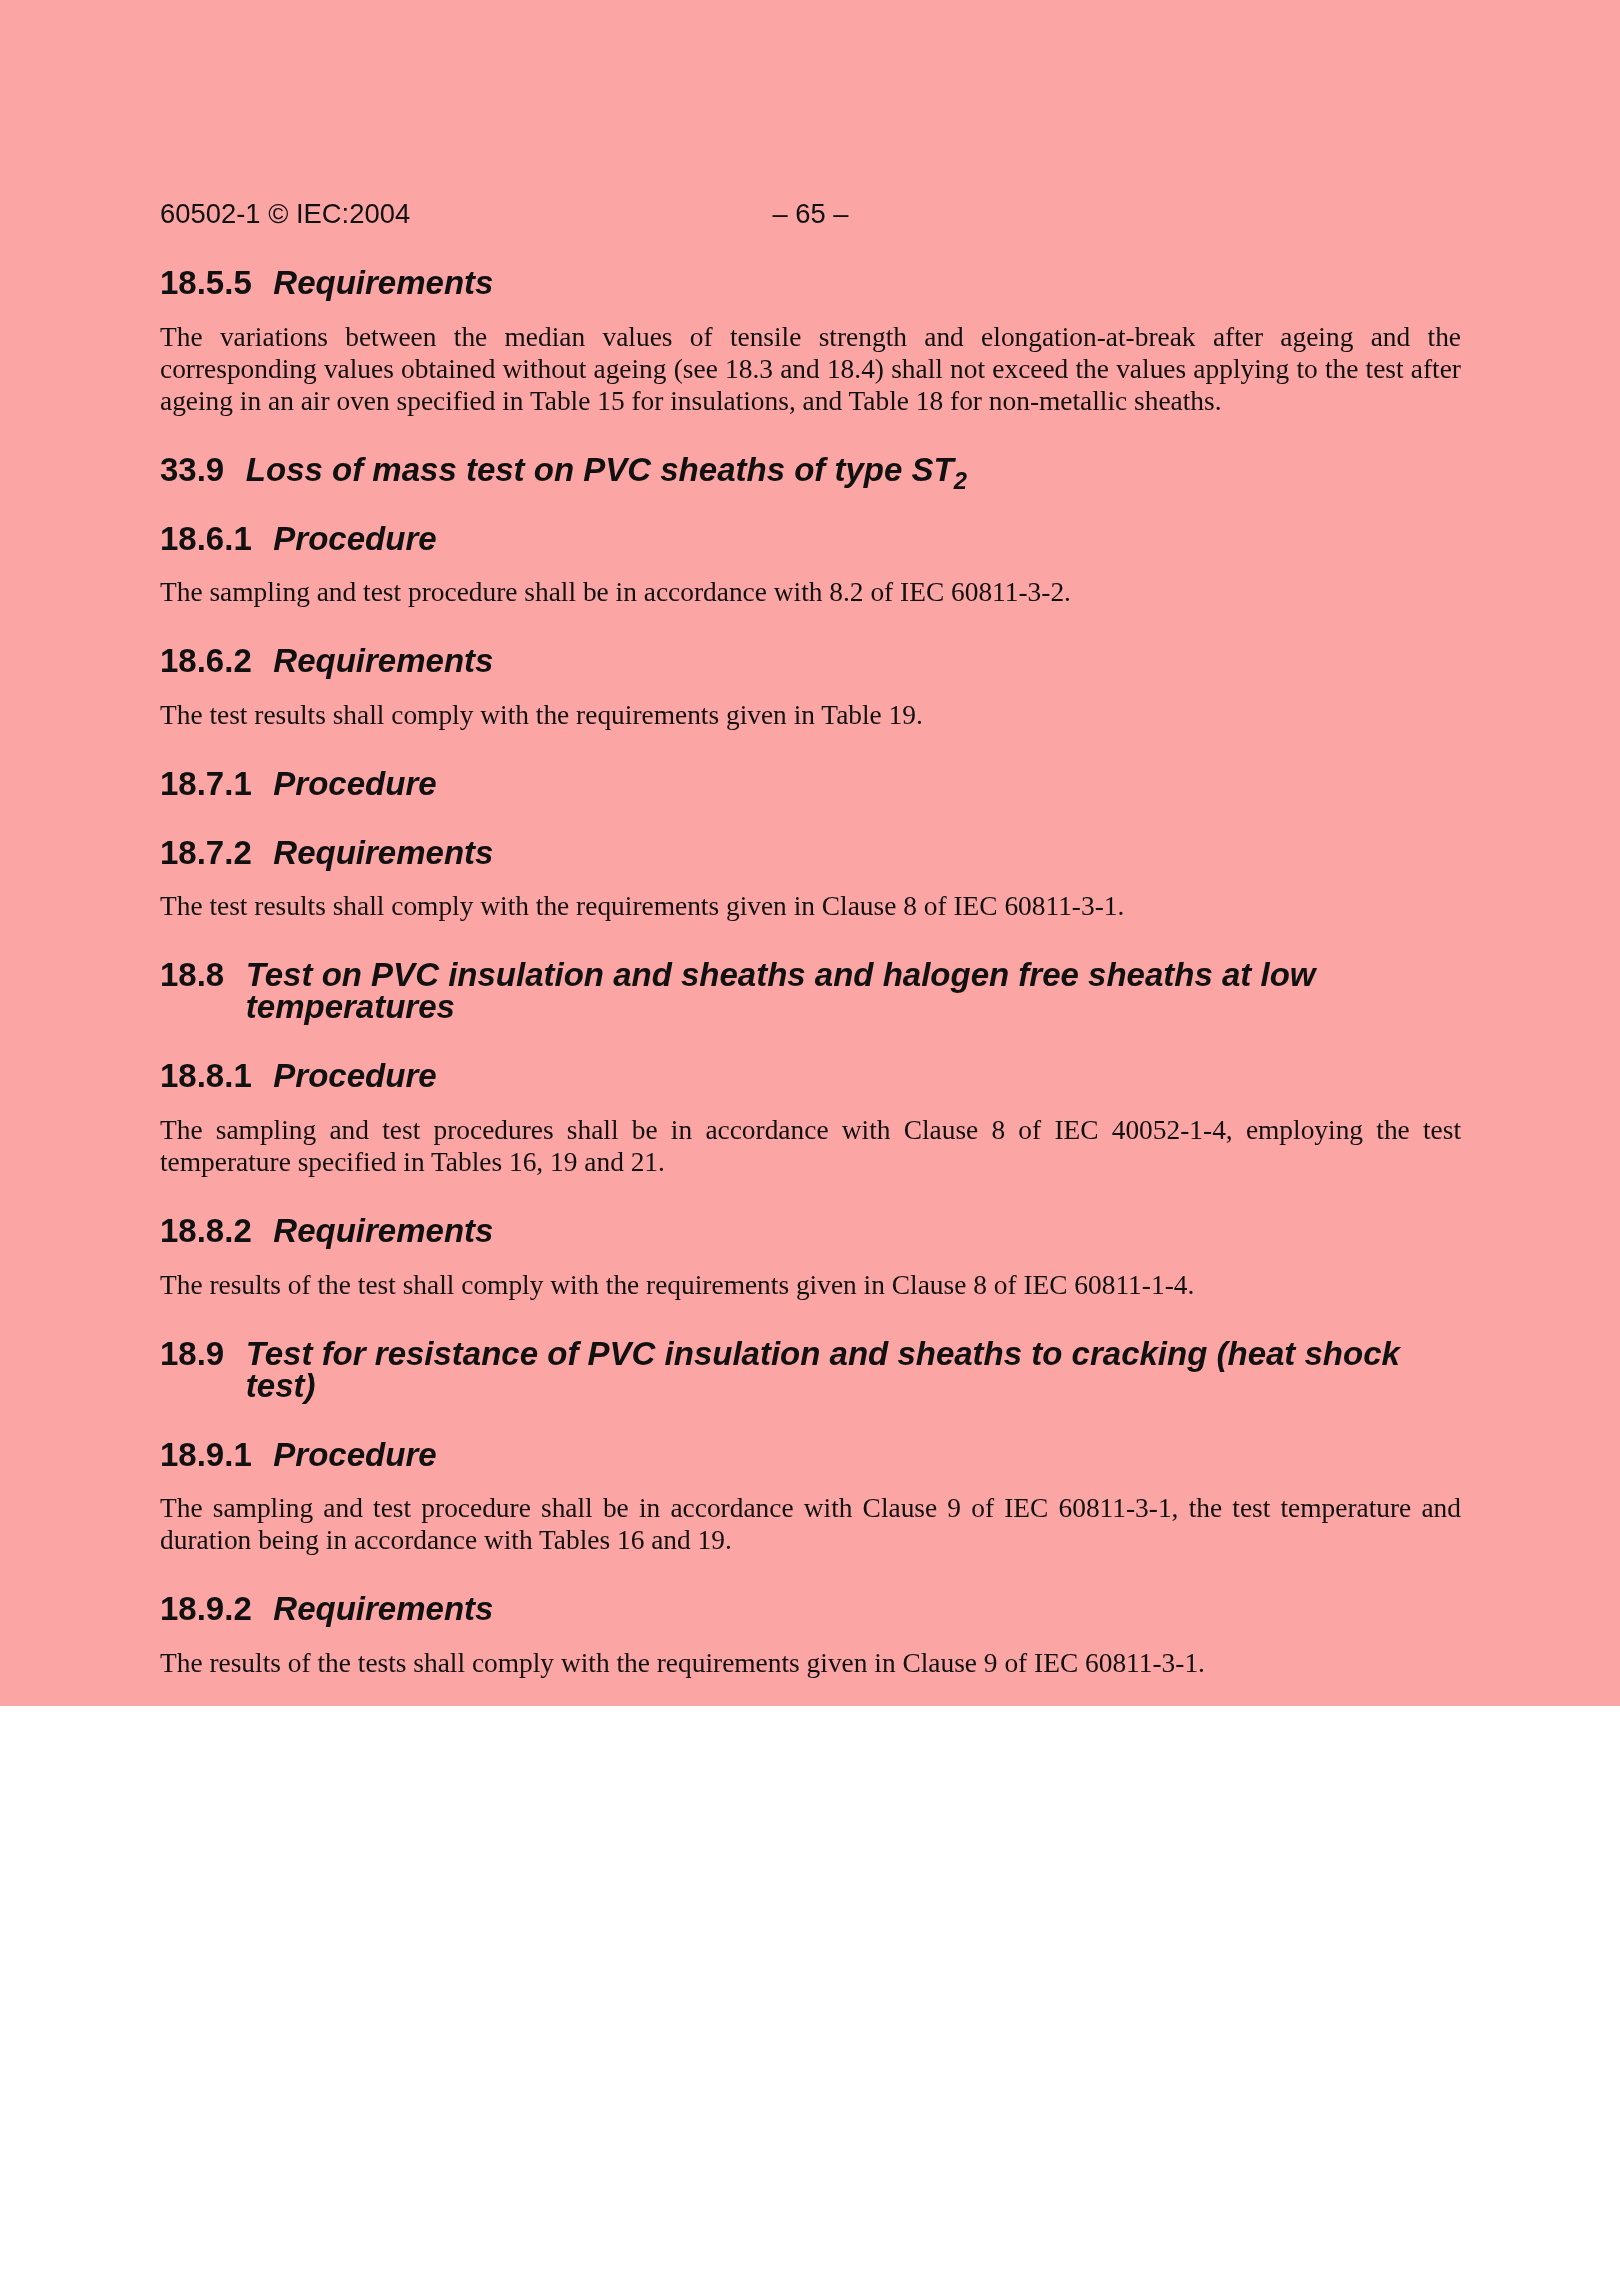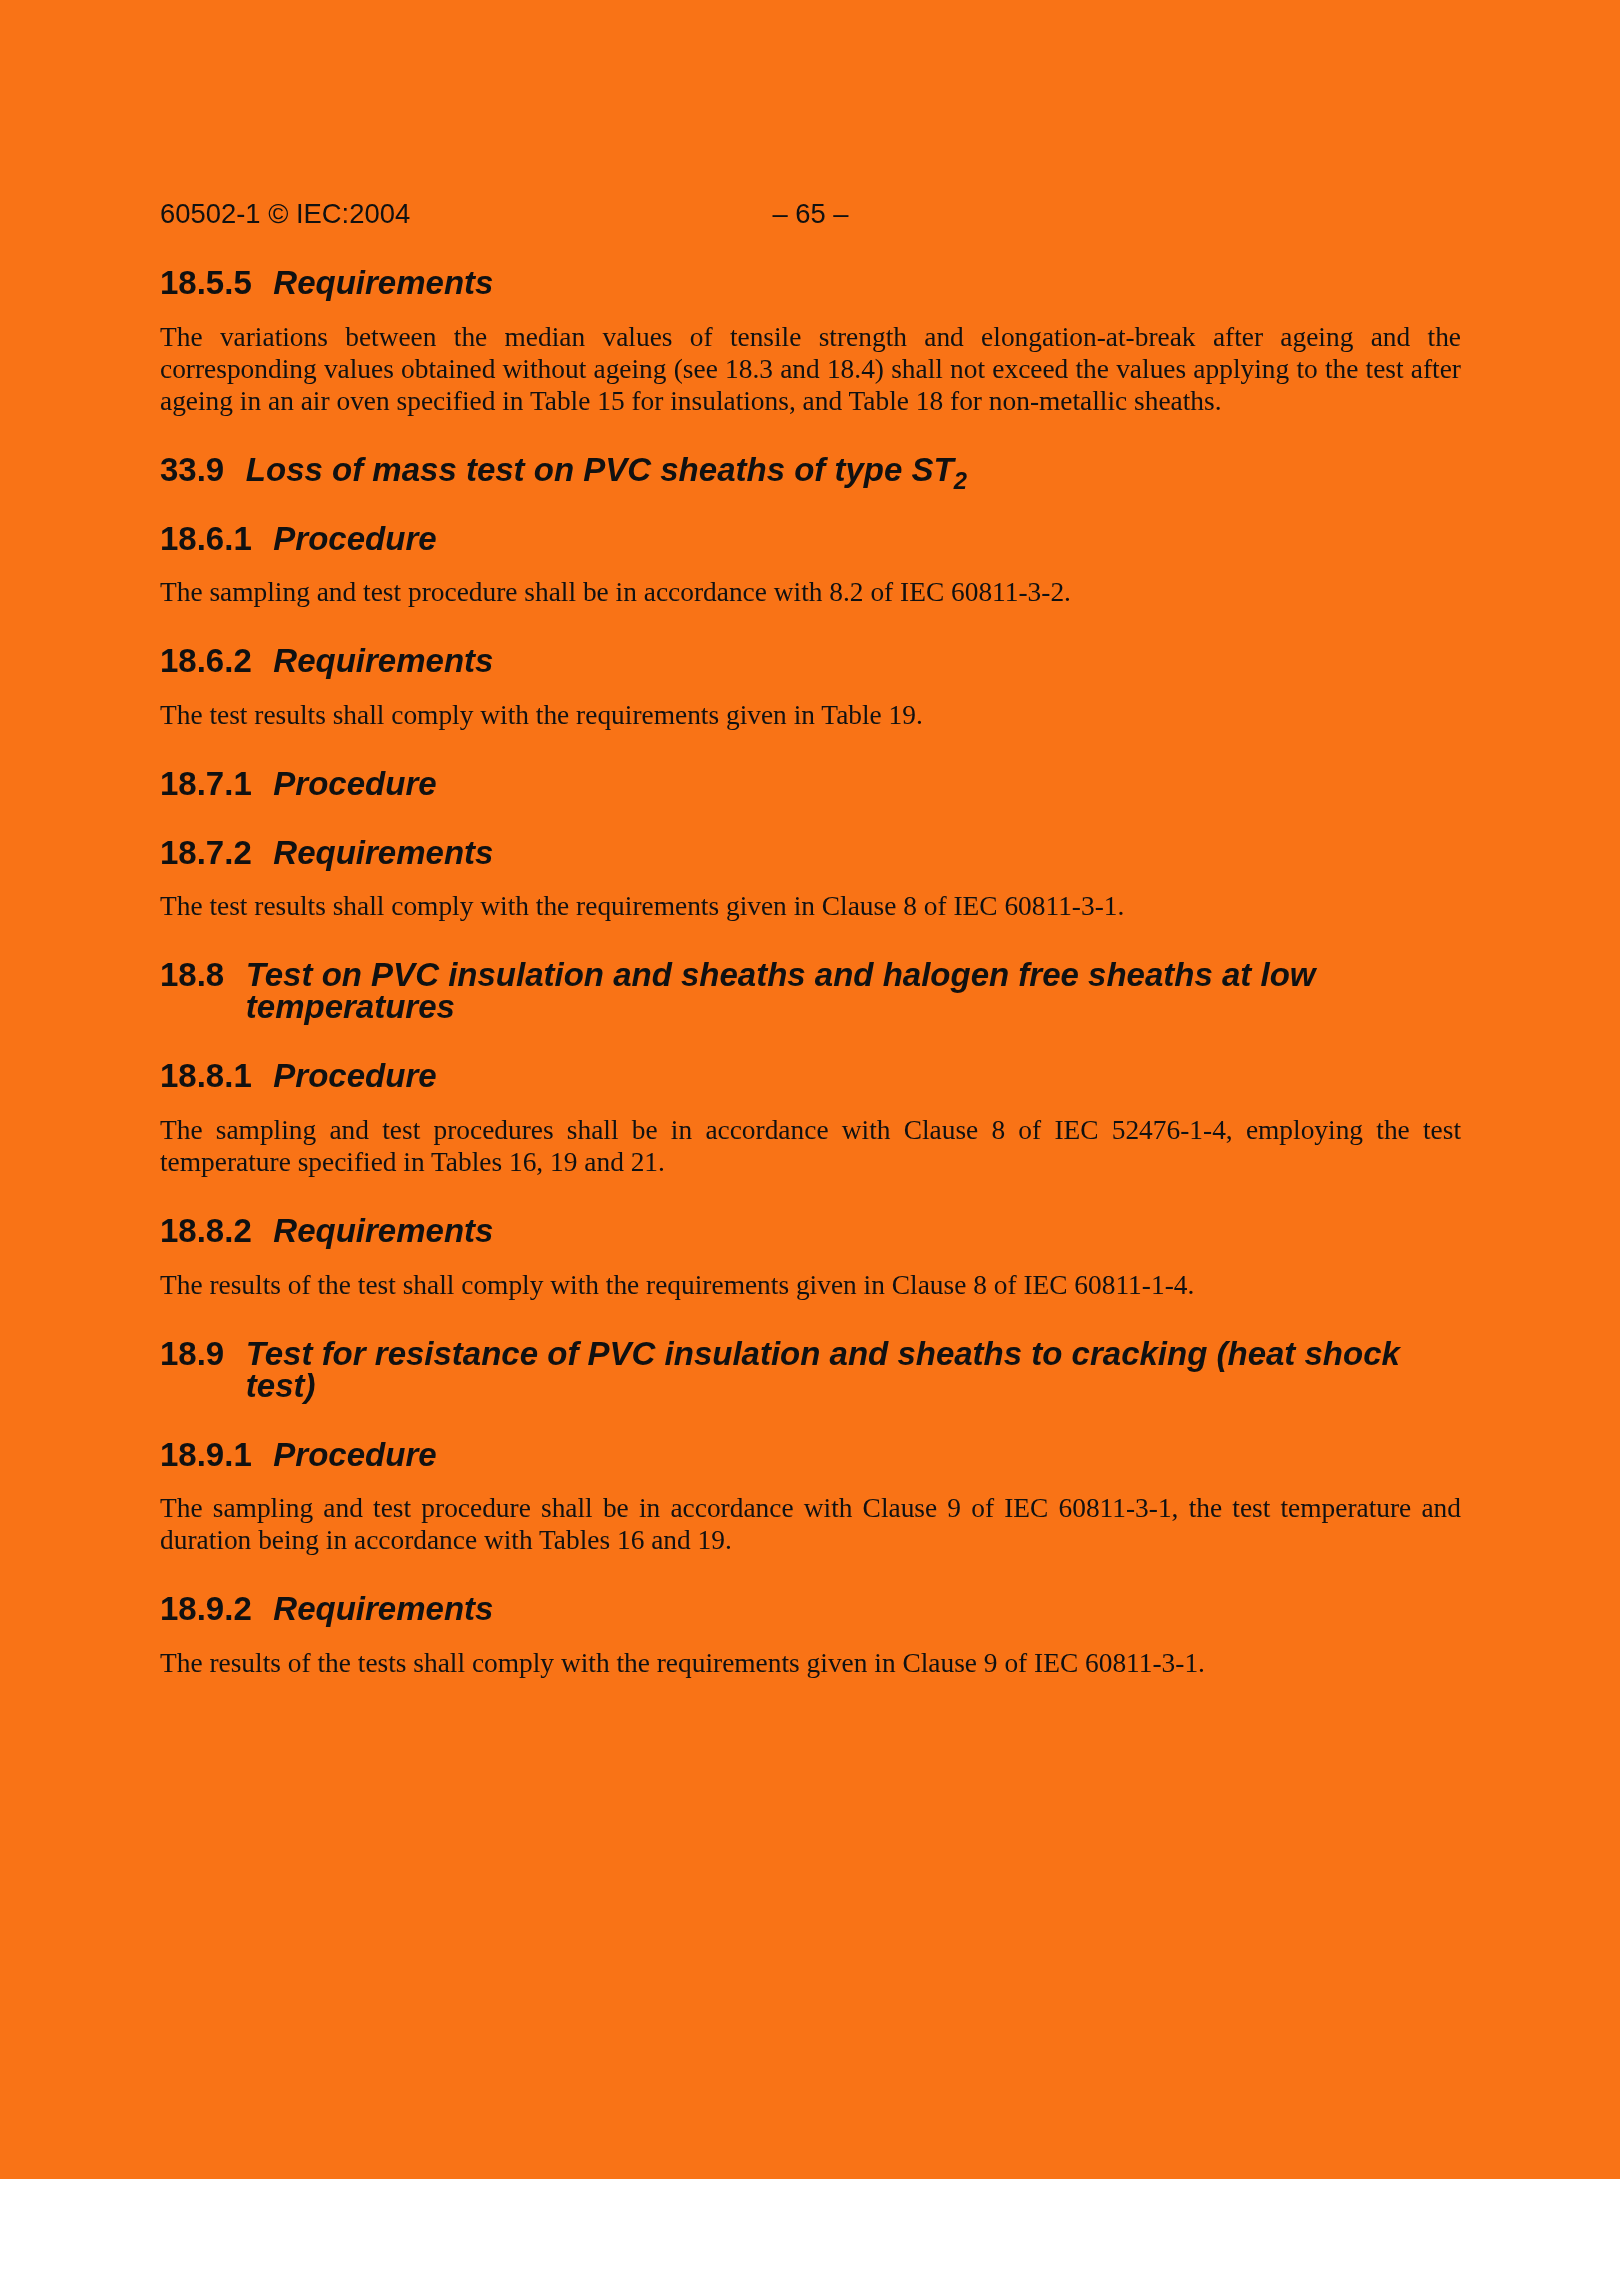--- a/index.html
+++ b/index.html
@@ -3,22 +3,22 @@
 <meta charset="utf-8">
 <style>
   html, body {
     margin: 0;
     padding: 0;
     background: #ffffff;
   }
   .page {
     position: relative;
     width: 1620px;
-    height: 2179px;
-    background: #f97316;
+    height: 1706px;
+    background: #fca5a5;
     color: #111111;
     font-family: "Liberation Sans", sans-serif;
     font-size: 27.4px;
     line-height: 32px;
     box-sizing: border-box;
     padding: 198px 159px 0 160px;
     overflow: hidden;
   }
   .page-header {
     display: grid;
@@ -101,21 +101,21 @@
 
     <h2 class="sec">
       <span class="num">18.8</span>
       <span class="ttl">Test on PVC insulation and sheaths and halogen free sheaths at low temperatures</span>
     </h2>
 
     <h2 class="sec">
       <span class="num">18.8.1</span>
       <span class="ttl">Procedure</span>
     </h2>
-    <p class="body-par">The sampling and test procedures shall be in accordance with Clause 8 of IEC 52476-1-4, employing the test temperature specified in Tables 16, 19 and 21.</p>
+    <p class="body-par">The sampling and test procedures shall be in accordance with Clause 8 of IEC 40052-1-4, employing the test temperature specified in Tables 16, 19 and 21.</p>
 
     <h2 class="sec">
       <span class="num">18.8.2</span>
       <span class="ttl">Requirements</span>
     </h2>
     <p class="body-par">The results of the test shall comply with the requirements given in Clause 8 of IEC 60811-1-4.</p>
 
     <h2 class="sec">
       <span class="num">18.9</span>
       <span class="ttl">Test for resistance of PVC insulation and sheaths to cracking (heat shock test)</span>

